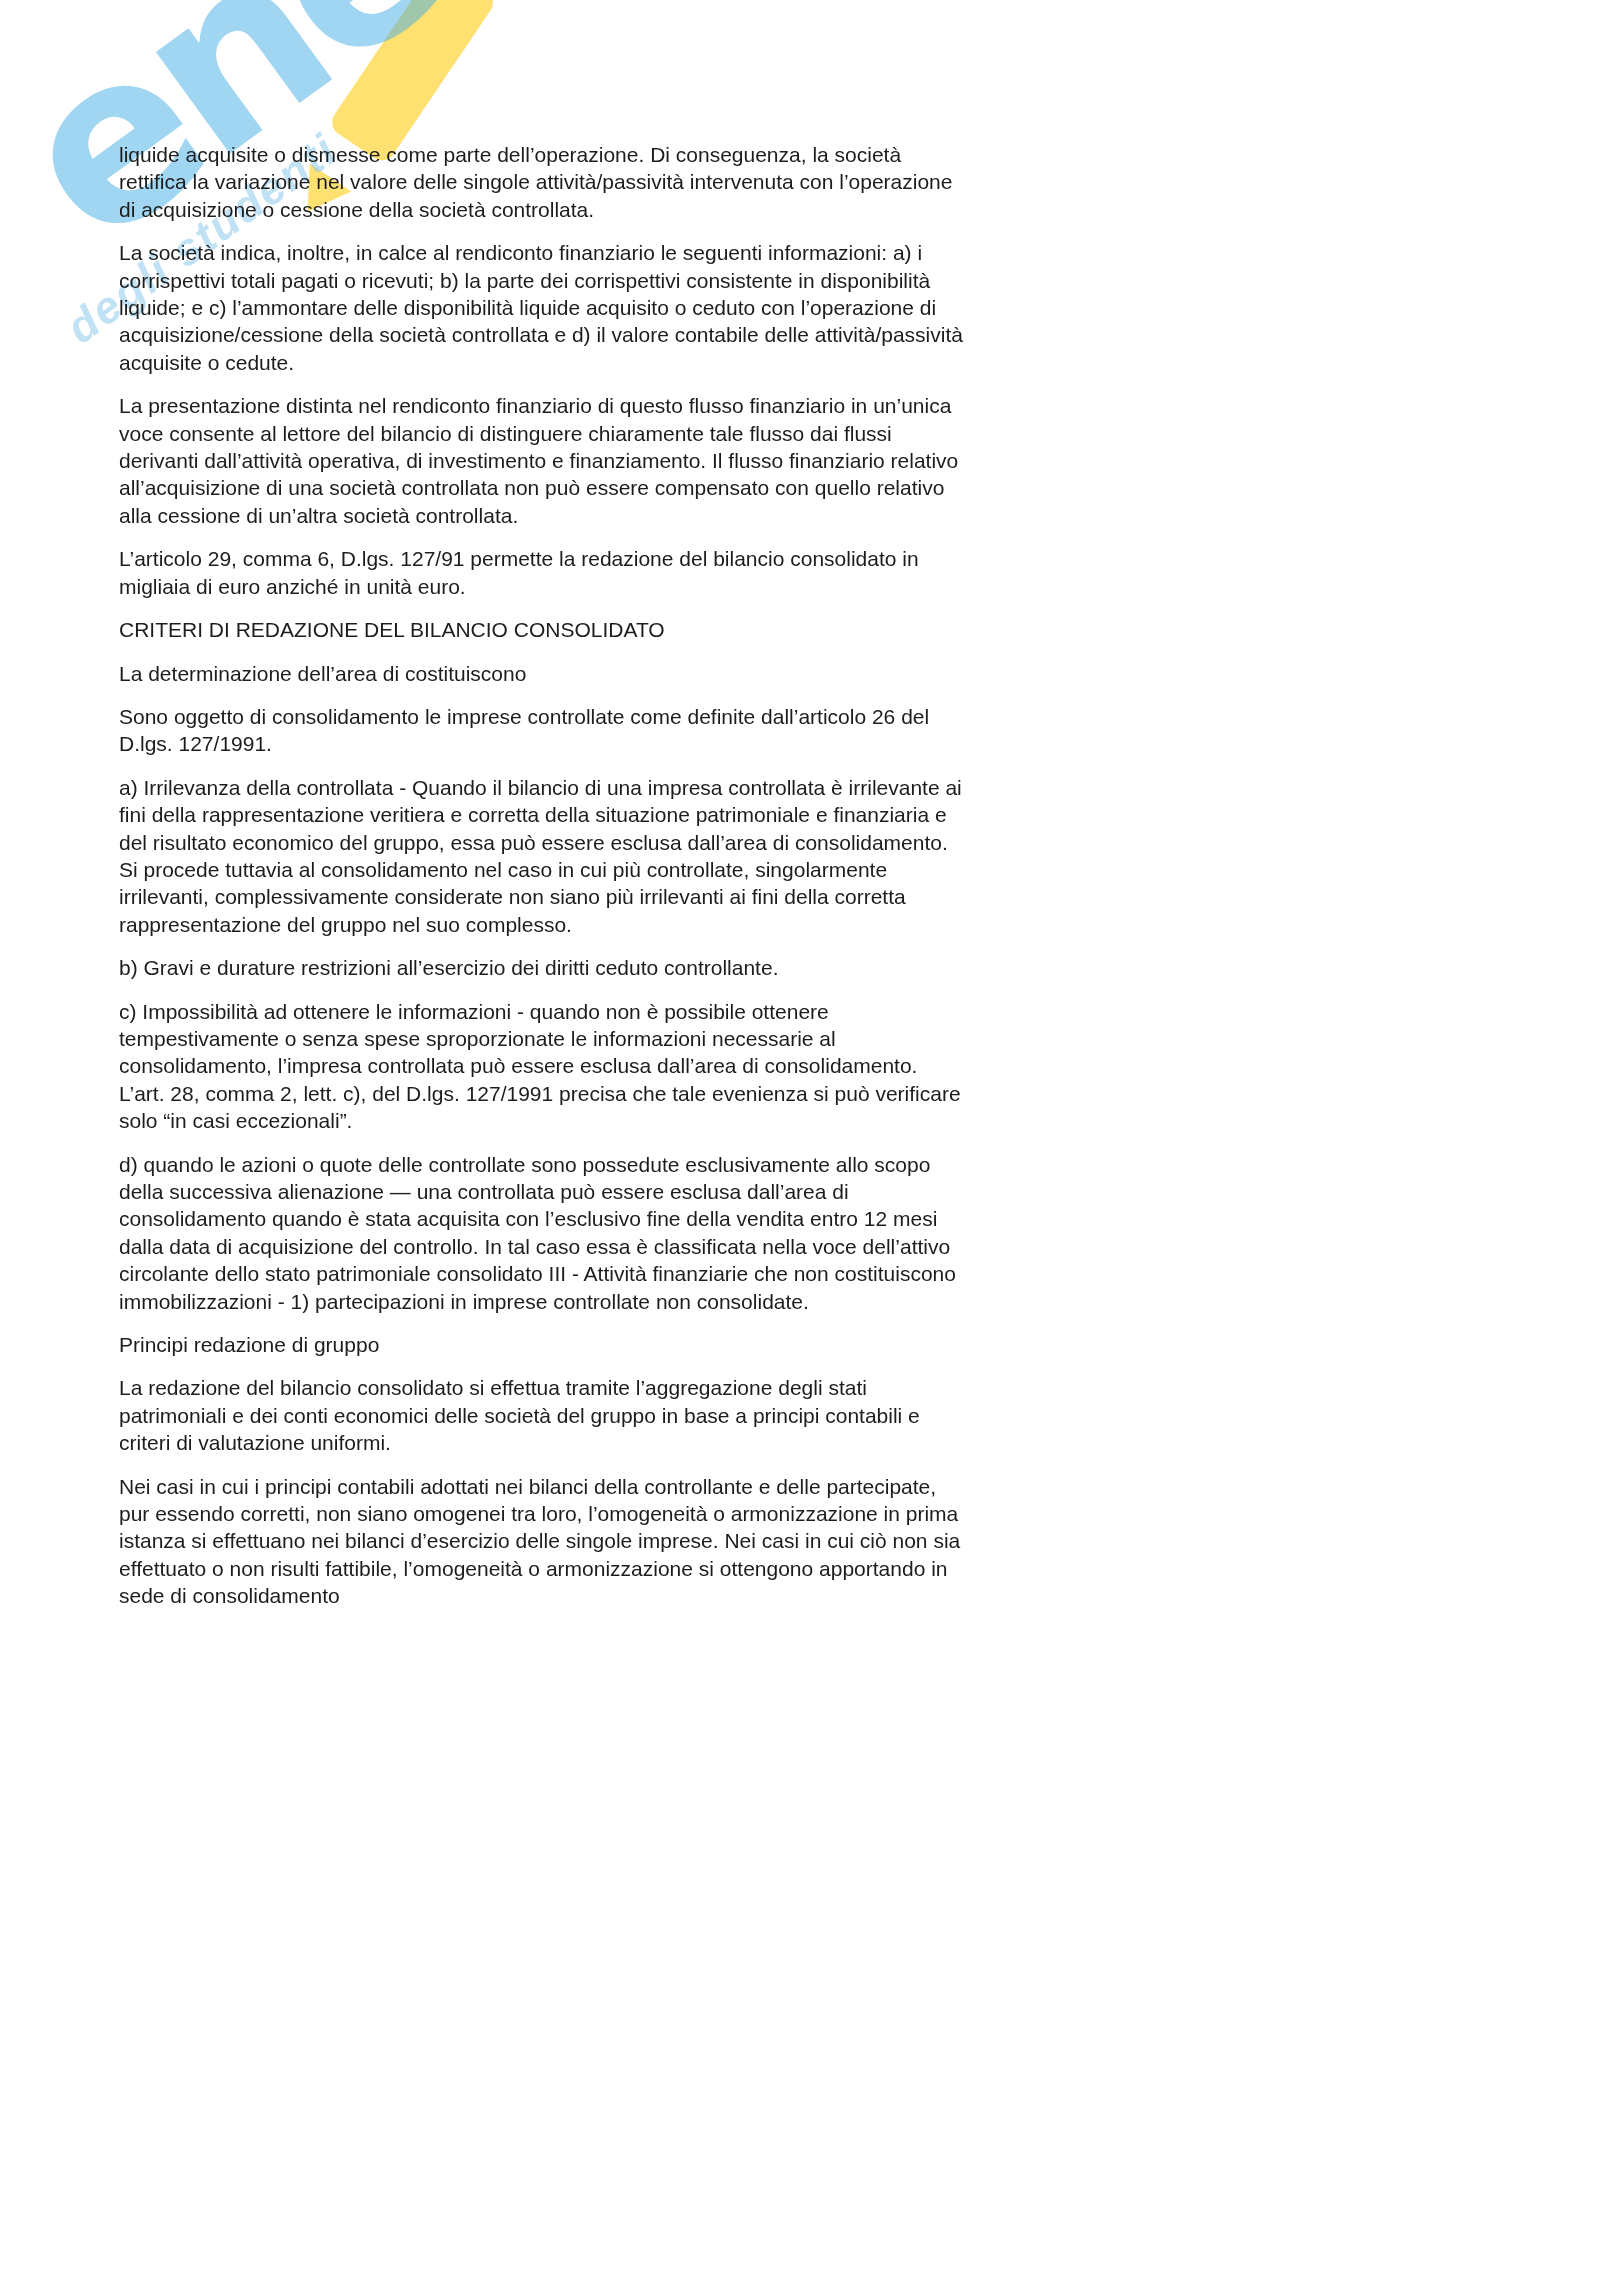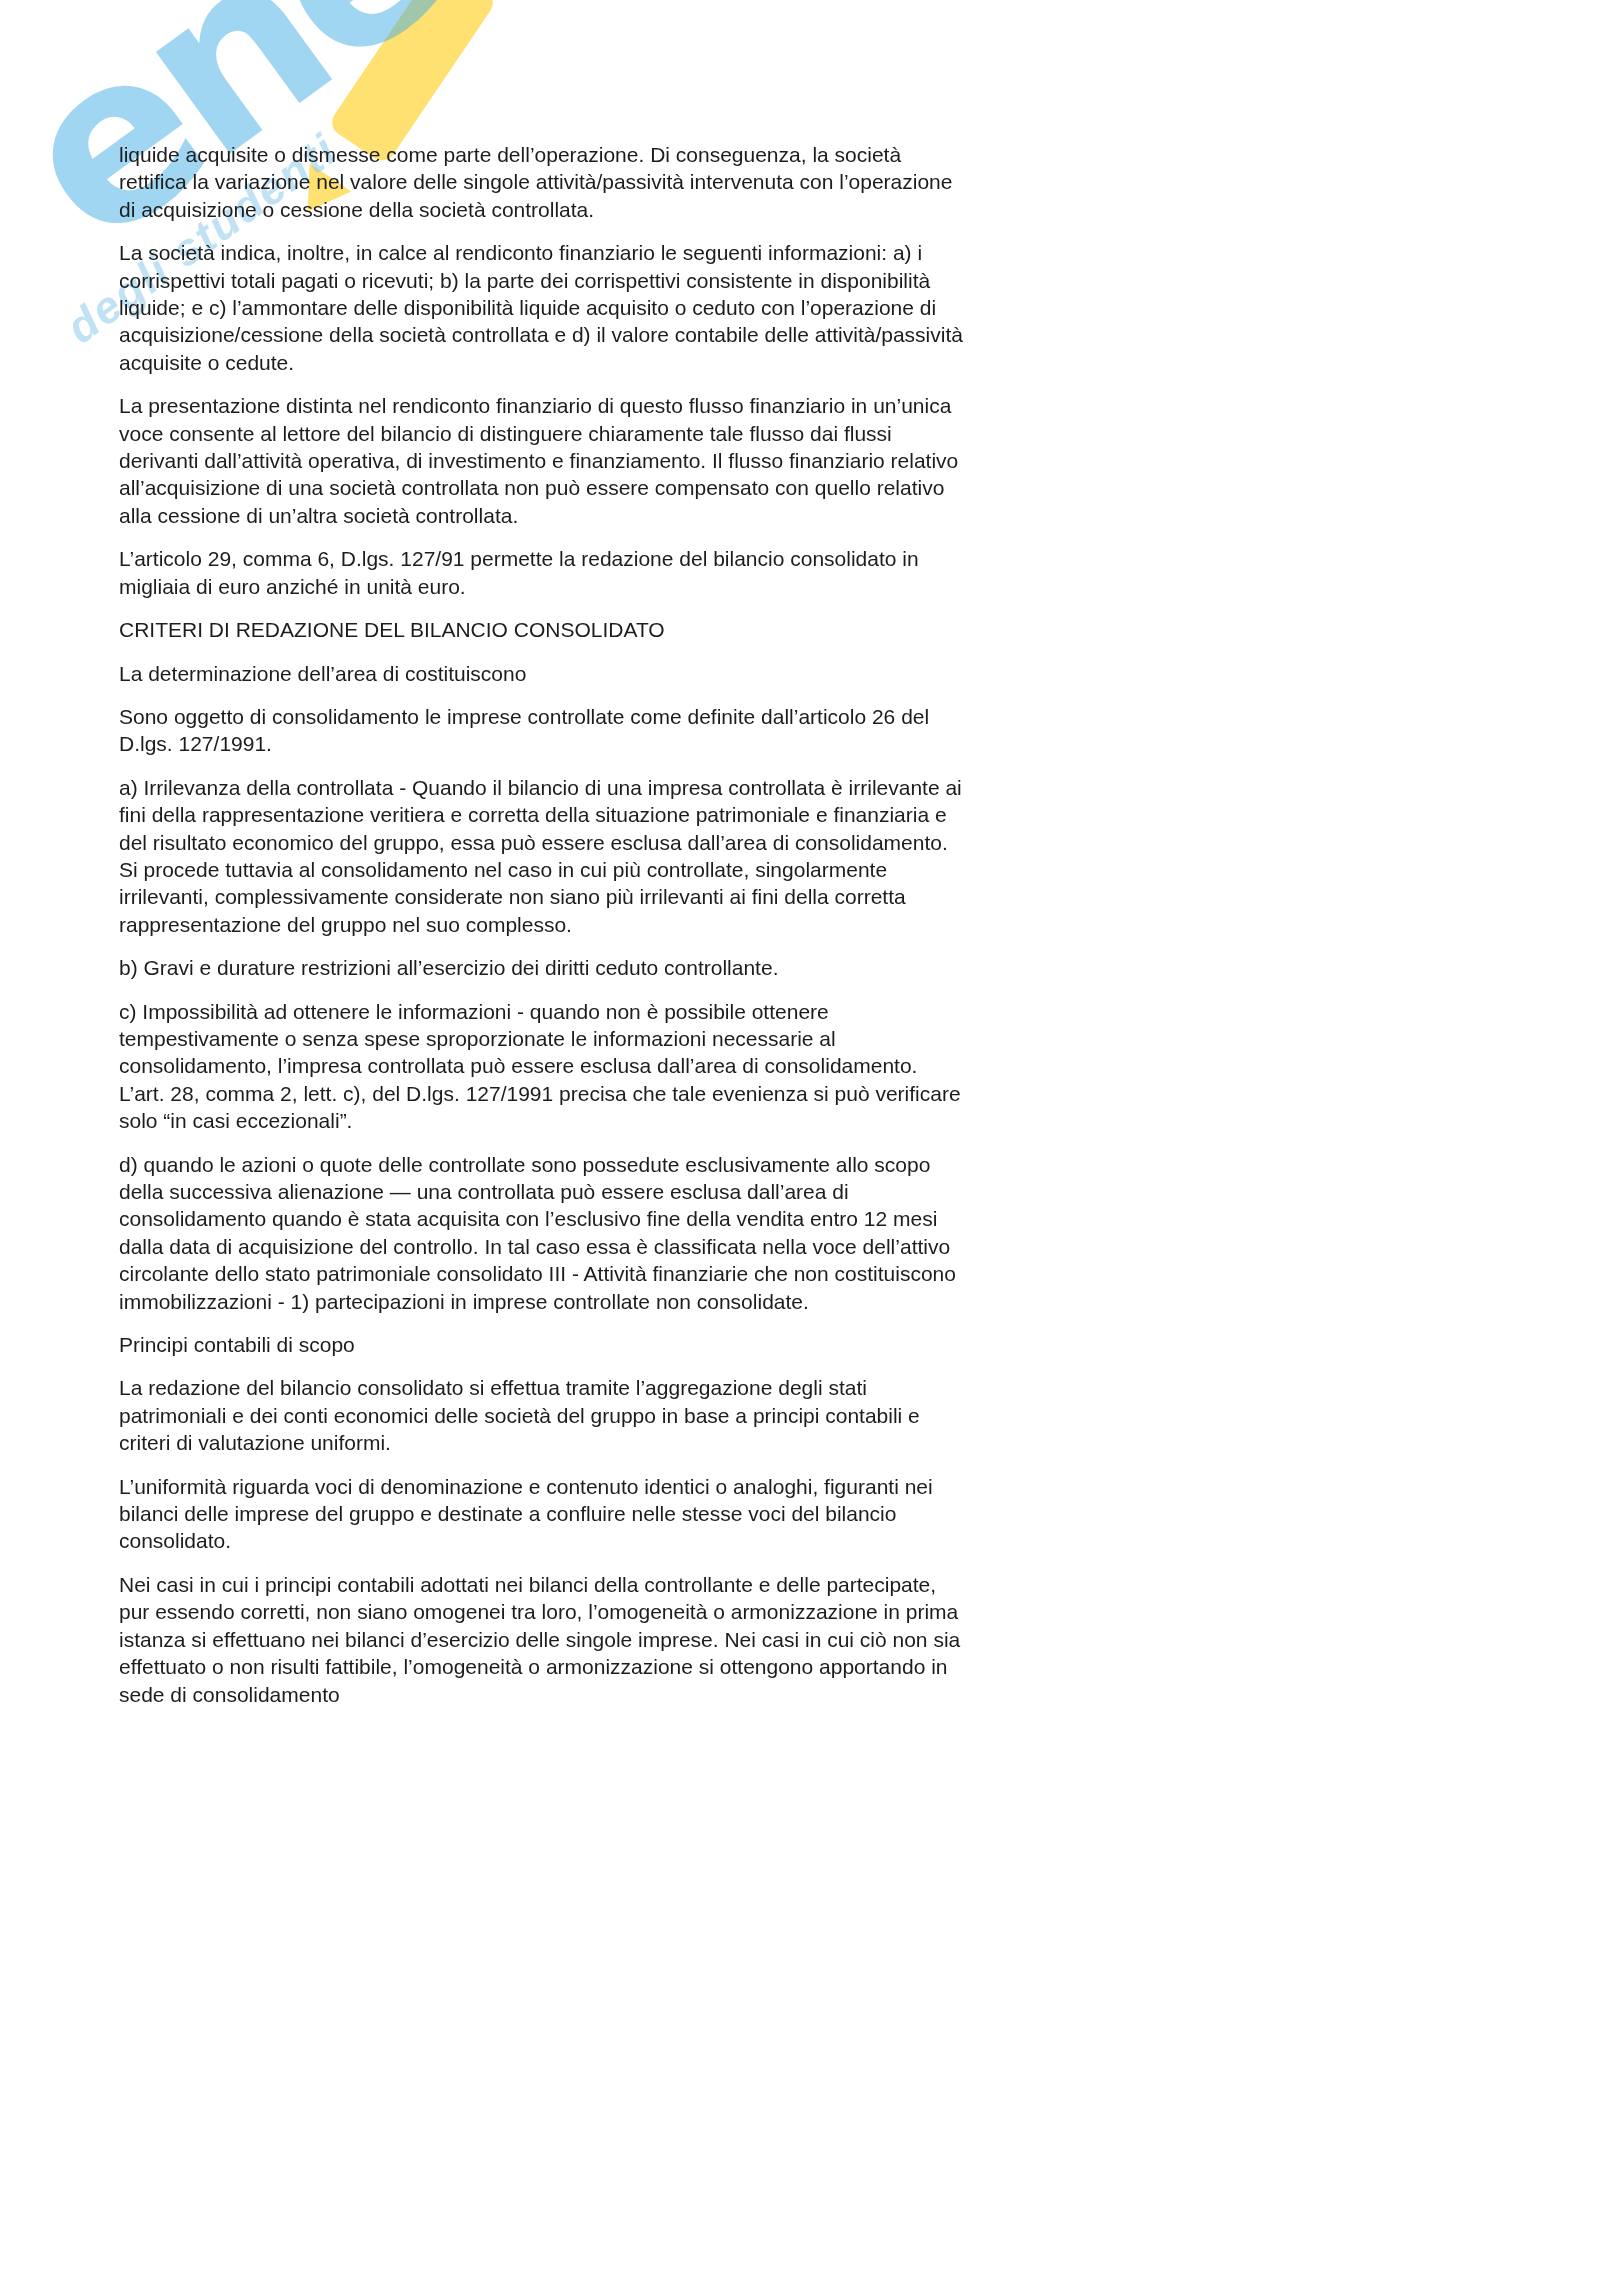--- a/index.html
+++ b/index.html
@@ -105,20 +105,19 @@
       <div class="block p"><span>La società indica, inoltre, in calce al rendiconto finanziario le seguenti informazioni: a) i corrispettivi totali pagati o ricevuti; b) la parte dei corrispettivi consistente in disponibilità liquide; e c) l’ammontare delle disponibilità liquide acquisito o ceduto con l’operazione di acquisizione/cessione della società controllata e d) il valore contabile delle attività/passività acquisite o cedute.</span></div>
       <div class="block p"><span>La presentazione distinta nel rendiconto finanziario di questo flusso finanziario in un’unica voce consente al lettore del bilancio di distinguere chiaramente tale flusso dai flussi derivanti dall’attività operativa, di investimento e finanziamento. Il flusso finanziario relativo all’acquisizione di una società controllata non può essere compensato con quello relativo alla cessione di un’altra società controllata.</span></div>
       <div class="block p"><span>L’articolo 29, comma 6, D.lgs. 127/91 permette la redazione del bilancio consolidato in migliaia di euro anziché in unità euro.</span></div>
       <div class="block h"><span>CRITERI DI REDAZIONE DEL BILANCIO CONSOLIDATO</span></div>
       <div class="block h"><span>La determinazione dell’area di costituiscono</span></div>
       <div class="block p"><span>Sono oggetto di consolidamento le imprese controllate come definite dall’articolo 26 del D.lgs. 127/1991.</span></div>
       <div class="block p"><span>a) </span><span class="i">Irrilevanza della controllata</span><span> - Quando il bilancio di una impresa controllata è irrilevante ai fini della rappresentazione veritiera e corretta della situazione patrimoniale e finanziaria e del risultato economico del gruppo, essa può essere esclusa dall’area di consolidamento. Si procede tuttavia al consolidamento nel caso in cui più controllate, singolarmente irrilevanti, complessivamente considerate non siano più irrilevanti ai fini della corretta rappresentazione del gruppo nel suo complesso.</span></div>
       <div class="block p"><span>b) G</span><span class="i">ravi e durature restrizioni all’esercizio dei diritti ceduto controllante</span><span>.</span></div>
       <div class="block p"><span>c) </span><span class="i">Impossibilità ad ottenere le informazioni</span><span> - quando non è possibile ottenere tempestivamente o senza spese sproporzionate le informazioni necessarie al consolidamento, l’impresa controllata può essere esclusa dall’area di consolidamento. L’art. 28, comma 2, lett. c), del D.lgs. 127/1991 precisa che tale evenienza si può verificare solo “</span><span class="i">in casi eccezionali</span><span>”.</span></div>
       <div class="block p"><span>d) quando le </span><span class="i">azioni o quote delle controllate sono possedute esclusivamente allo scopo della successiva alienazione</span><span> — una controllata può essere esclusa dall’area di consolidamento quando è stata acquisita con l’esclusivo fine della vendita entro 12 mesi dalla data di acquisizione del controllo. In tal caso essa è classificata nella voce dell’attivo circolante dello stato patrimoniale consolidato III - Attività finanziarie che non costituiscono immobilizzazioni - 1) partecipazioni in imprese controllate non consolidate.</span></div>
-      <div class="block h"><span>Principi contabili di scopo</span></div>
+      <div class="block h"><span>Principi redazione di gruppo</span></div>
       <div class="block p"><span>La redazione del bilancio consolidato si effettua tramite l’aggregazione degli stati patrimoniali e dei conti economici delle società del gruppo in base a principi contabili e criteri di valutazione uniformi.</span></div>
-      <div class="block p"><span>L’uniformità riguarda voci di denominazione e contenuto identici o analoghi, figuranti nei bilanci delle imprese del gruppo e destinate a confluire nelle stesse voci del bilancio consolidato.</span></div>
       <div class="block p"><span>Nei casi in cui i principi contabili adottati nei bilanci della controllante e delle partecipate, pur essendo corretti, non siano omogenei tra loro, l’omogeneità o armonizzazione in prima istanza si effettuano nei bilanci d’esercizio delle singole imprese. Nei casi in cui ciò non sia effettuato o non risulti fattibile, l’omogeneità o armonizzazione si ottengono apportando in sede di consolidamento</span></div>
     </div>
 
 </div>
 
 
 </body></html>

